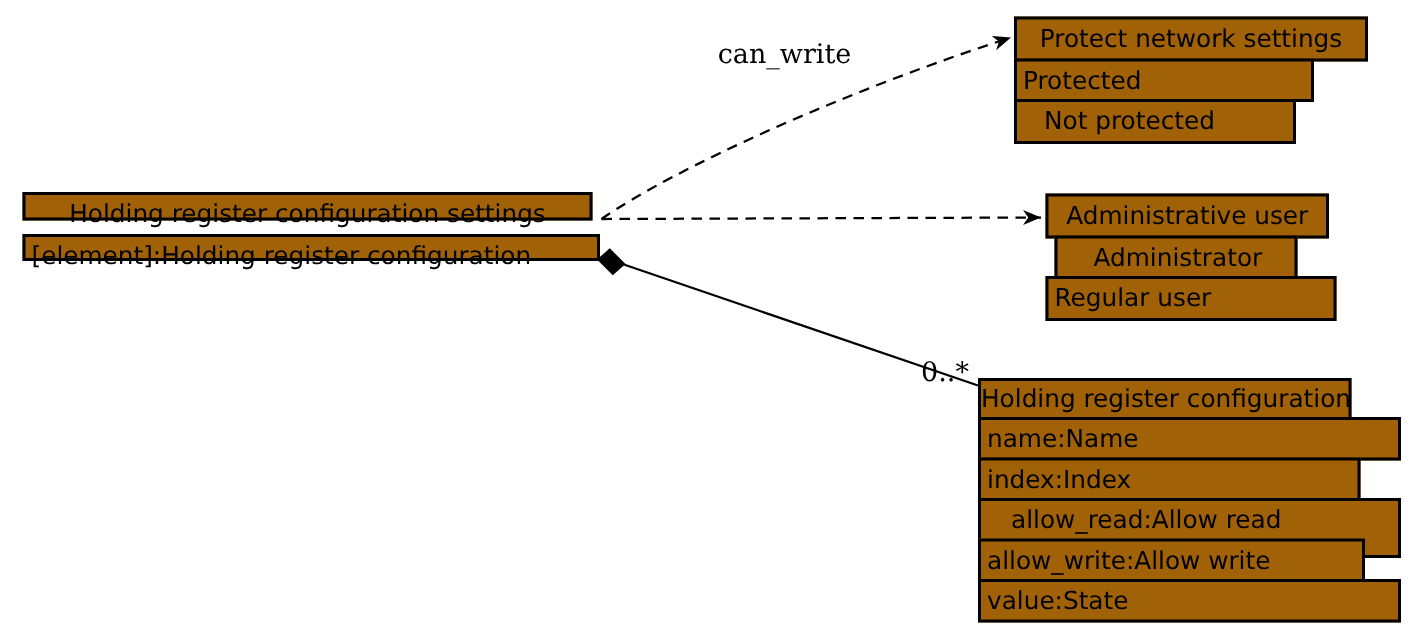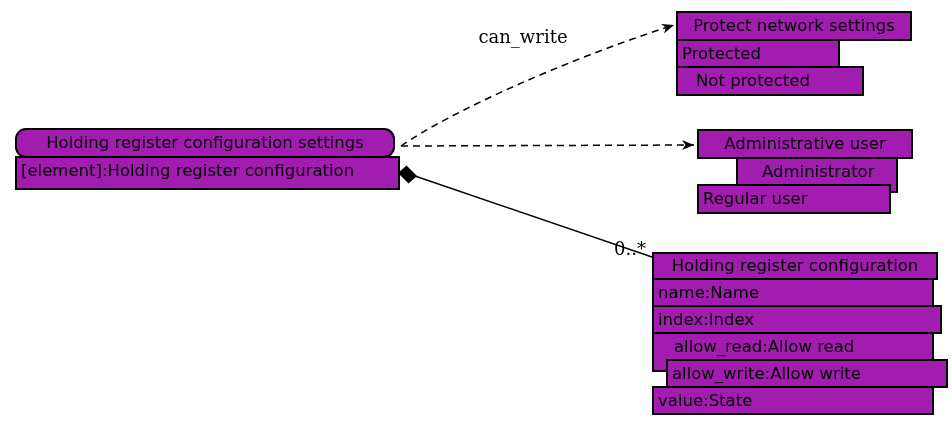--- a/index.html
+++ b/index.html
@@ -21,21 +21,21 @@
     left: 0;
     top: 0;
     width: 952px;
     height: 427px;
     pointer-events: none;
   }
   .cell {
     position: absolute;
     box-sizing: border-box;
     border: 2px solid #000000;
-    background: #a21caf;
+    background: #a16207;
     font-size: 16.5px;
     white-space: nowrap;
     overflow: visible;
   }
   .cell.title {
     text-align: center;
   }
   .cell.attr {
     text-align: left;
     padding-left: 4px;
@@ -64,41 +64,41 @@
 
     <path d="M 401 146 C 450 112, 565 60, 674 25" fill="none" stroke="#000000" stroke-width="1.5" stroke-dasharray="7,5" marker-end="url(#arrow)"></path>
 
     <path d="M 401 146 L 694 145" fill="none" stroke="#000000" stroke-width="1.5" stroke-dasharray="7,5" marker-end="url(#arrow)"></path>
 
     <path d="M 412 175 L 652 257" fill="none" stroke="#000000" stroke-width="1.5"></path>
     <polygon points="398,173 406.5,165.5 417,176 408.5,183.5" fill="#000000"></polygon>
   </svg>
 
   <div>
-    <div class="cell title" style="left:15px; top:128px; width:380px; height:30px; line-height:26px;border-radius:11px;">Holding register configuration settings</div>
-    <div class="cell attr" style="left:15px; top:156px; width:385px; height:34px; line-height:26px;">[element]:Holding register configuration</div>
+    <div class="cell title" style="left:15px; top:128px; width:380px; height:19px; line-height:26px;">Holding register configuration settings</div>
+    <div class="cell attr" style="left:15px; top:156px; width:385px; height:18px; line-height:26px;">[element]:Holding register configuration</div>
   </div>
 
   <div>
     <div class="cell title" style="left:676px; top:11px; width:236px; height:30px; line-height:26px;">Protect network settings</div>
-    <div class="cell attr" style="left:676px; top:39px; width:164px; height:29px; line-height:25px;">Protected</div>
+    <div class="cell attr" style="left:676px; top:39px; width:200px; height:29px; line-height:25px;">Protected</div>
     <div class="cell attr" style="left:676px; top:66px; width:188px; height:30px; line-height:26px;padding-left:18px;">Not protected</div>
   </div>
 
   <div>
-    <div class="cell title" style="left:697px; top:129px; width:216px; height:30px; line-height:26px;">Administrative user</div>
-    <div class="cell attr" style="left:736px; top:157px; width:162px; height:36px; line-height:25px;padding-left:24px;">Administrator</div>
+    <div class="cell title" style="left:697px; top:129px; width:189px; height:30px; line-height:26px;">Administrative user</div>
+    <div class="cell attr" style="left:703px; top:157px; width:162px; height:36px; line-height:25px;padding-left:24px;">Administrator</div>
     <div class="cell attr" style="left:697px; top:184px; width:194px; height:30px; line-height:26px;">Regular user</div>
   </div>
 
   <div>
-    <div class="cell title" style="left:652px; top:252px; width:286px; height:28px; line-height:24px;">Holding register configuration</div>
+    <div class="cell title" style="left:652px; top:252px; width:249px; height:28px; line-height:24px;">Holding register configuration</div>
     <div class="cell attr" style="left:652px; top:278px; width:282px; height:29px; line-height:25px;">name:Name</div>
-    <div class="cell attr" style="left:652px; top:305px; width:290px; height:29px; line-height:25px;">index:Index</div>
+    <div class="cell attr" style="left:652px; top:305px; width:255px; height:29px; line-height:25px;">index:Index</div>
     <div class="cell attr" style="left:652px; top:332px; width:282px; height:40px; line-height:25px;padding-left:20px;">allow_read:Allow read</div>
-    <div class="cell attr" style="left:666px; top:359px; width:282px; height:29px; line-height:25px;">allow_write:Allow write</div>
+    <div class="cell attr" style="left:652px; top:359px; width:258px; height:29px; line-height:25px;">allow_write:Allow write</div>
     <div class="cell attr" style="left:652px; top:386px; width:282px; height:29px; line-height:25px;">value:State</div>
   </div>
 
   <div class="edge-label" style="left:523px; top:26px;">can_write</div>
   <div class="edge-label" style="left:630px; top:238px;">0..*</div>
 
 </div>
 
 </body></html>

